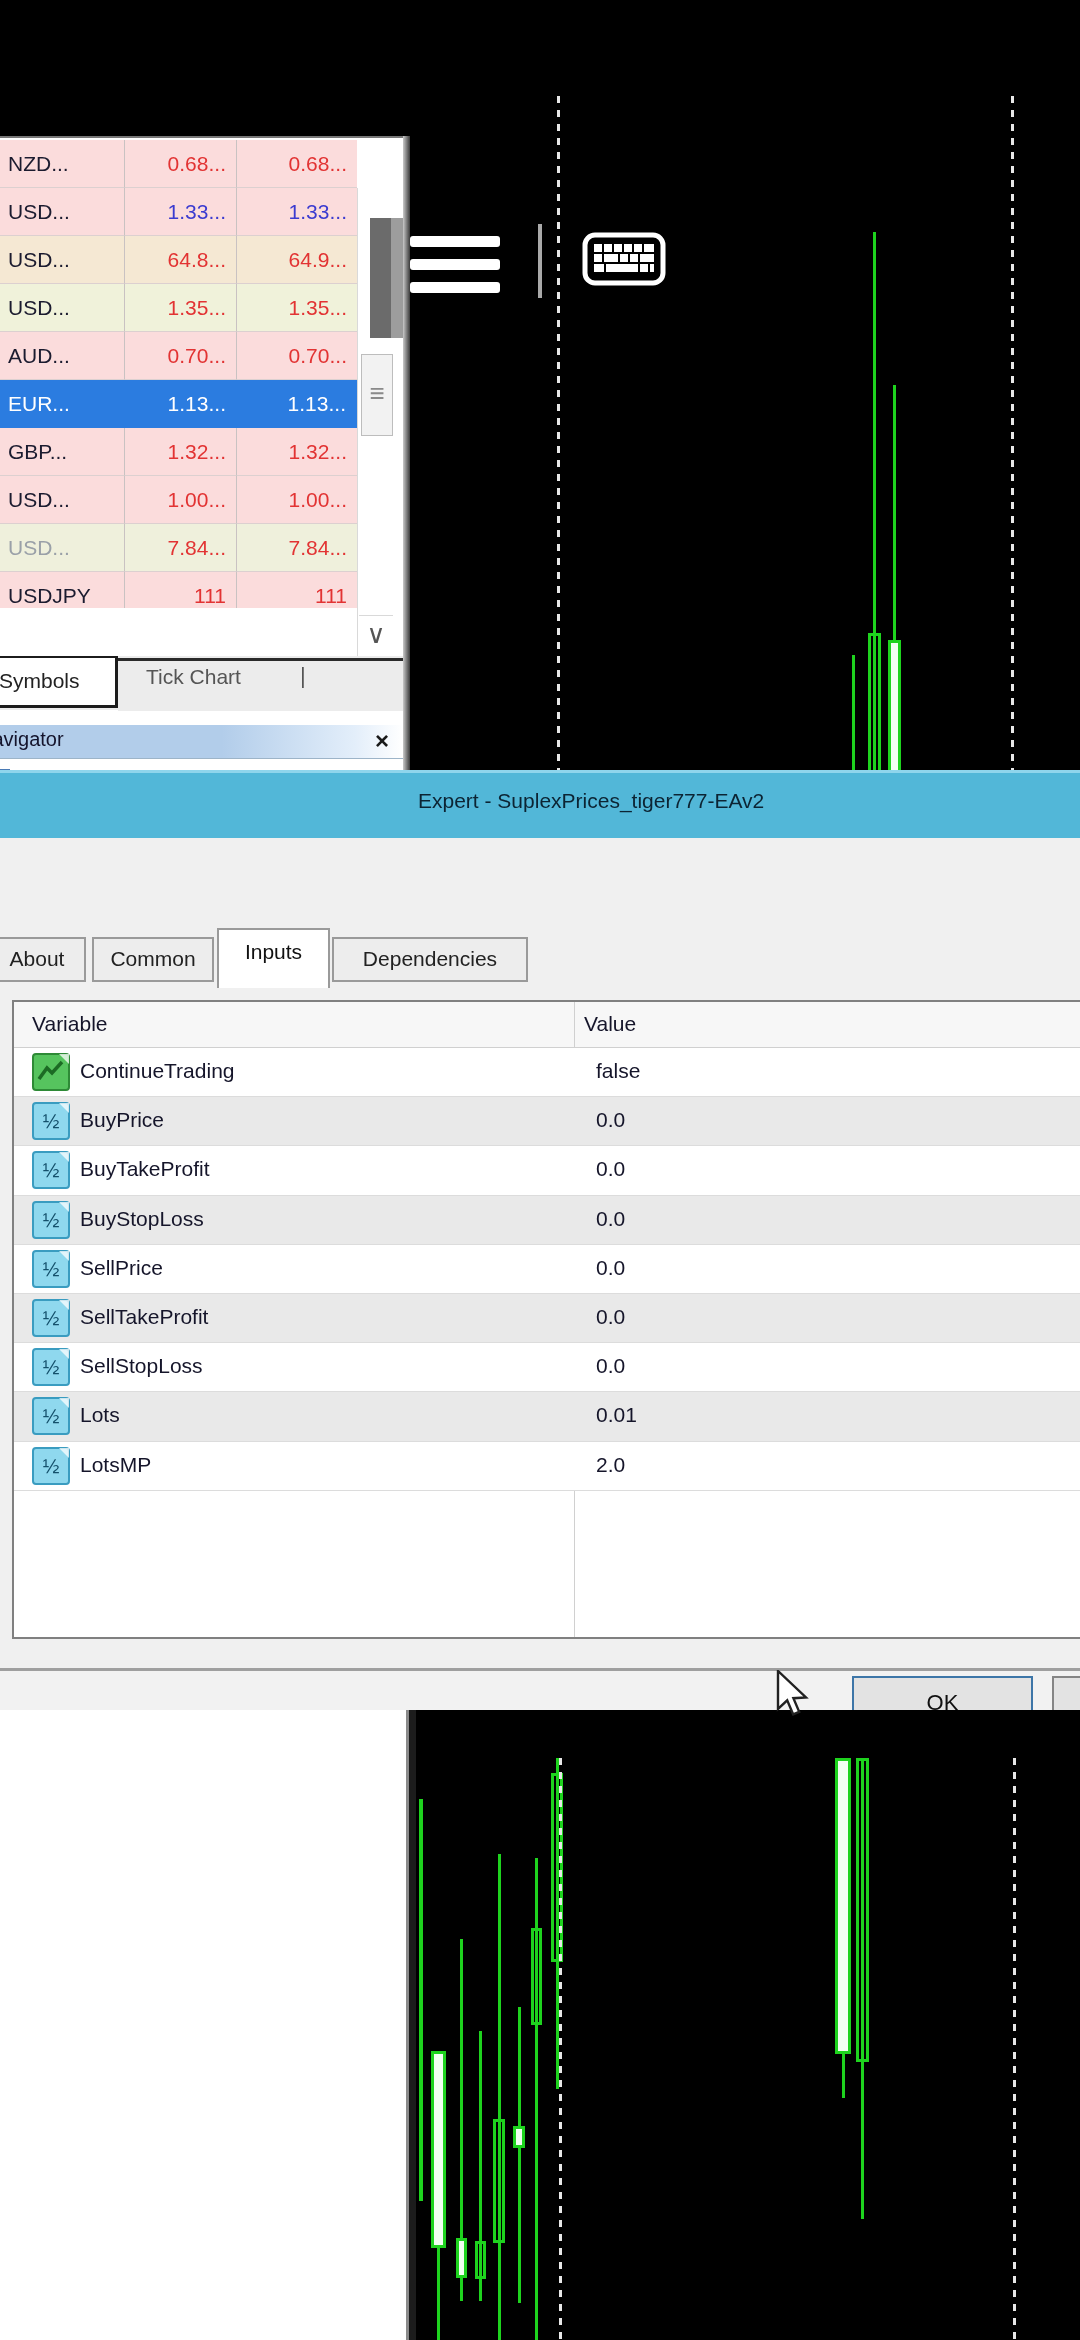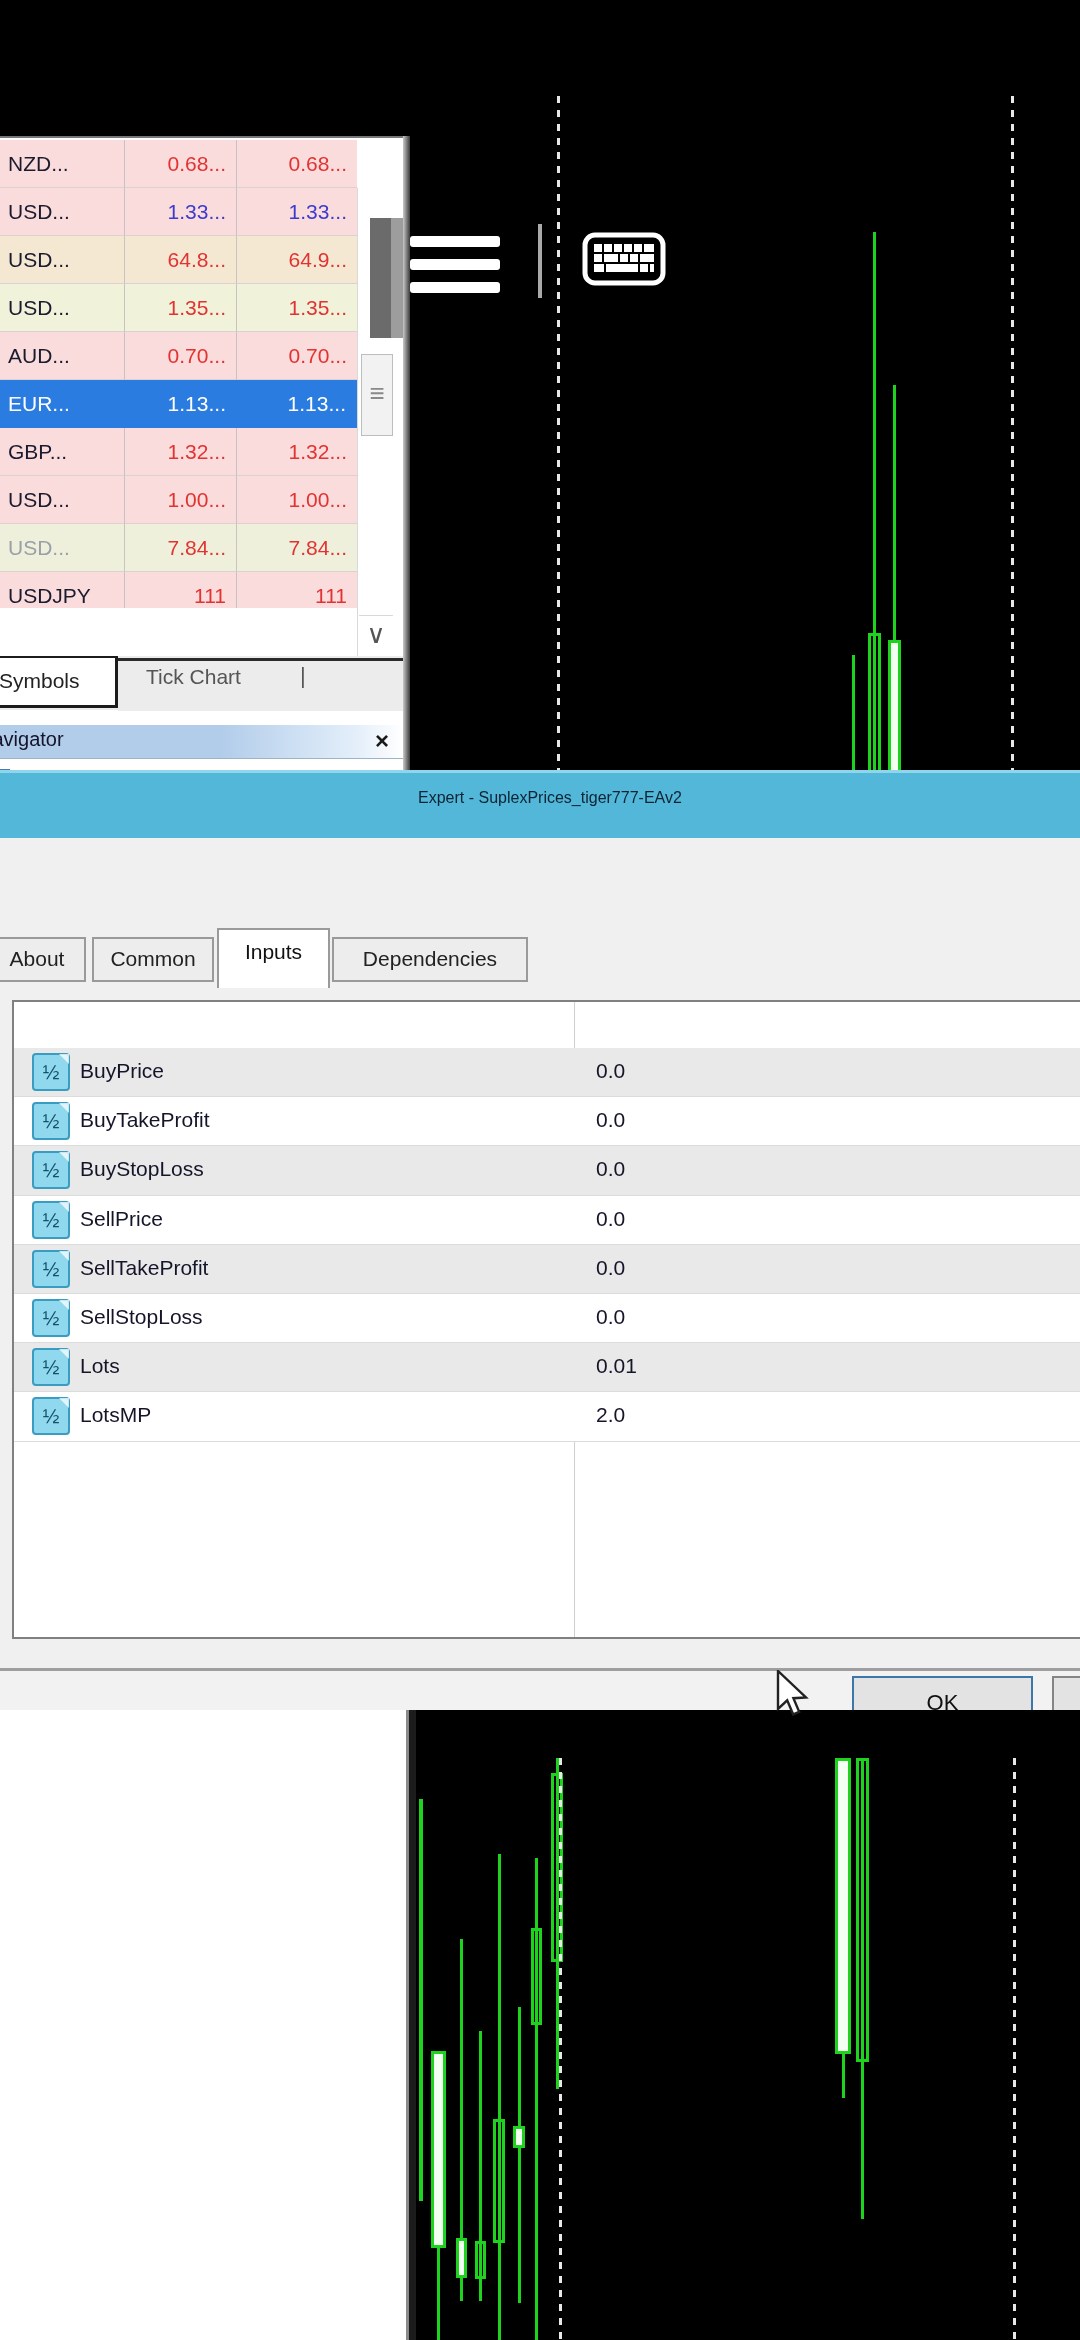--- a/index.html
+++ b/index.html
@@ -56,21 +56,21 @@
   #nav-folder{position:absolute;left:24px;top:92px;width:30px;height:18px;}
   #nav-folder .fbody{position:absolute;left:0;top:4px;width:28px;height:14px;background:#d9b043;
                      border:2px solid #8a6d1f;border-radius:2px;box-sizing:border-box;}
   #nav-folder .ftab{position:absolute;left:0;top:0;width:13px;height:7px;background:#d9b043;
                     border:2px solid #8a6d1f;border-radius:2px 2px 0 0;box-sizing:border-box;}
   #leftcol-edge{left:403px;top:88px;width:7px;height:634px;background:linear-gradient(90deg,#c9c9c9,#3a3a3a);}
   
   #dialog{left:0;top:722px;width:1080px;height:940px;}
   #dlg-titlebar{position:absolute;left:0;top:0;width:1080px;height:68px;background:#52b7d8;
                 border-top:3px solid #8fd5ec;box-sizing:border-box;}
-  #dlg-title{position:absolute;left:418px;top:16px;font-size:16px;color:#0c2433;white-space:nowrap;}
+  #dlg-title{position:absolute;left:418px;top:16px;font-size:21px;color:#0c2433;white-space:nowrap;}
   #dlg-body{position:absolute;left:0;top:68px;width:1080px;height:844px;background:#f0f0f0;}
   .dlg-tab{position:absolute;top:99px;height:45px;background:#ededed;border:2px solid #9a9a9a;
            box-sizing:border-box;font-size:21px;color:#222;text-align:center;line-height:40px;}
   #tab-about{left:-12px;width:98px;}
   #tab-common{left:92px;width:122px;}
   #tab-inputs{left:217px;top:90px;height:60px;width:113px;background:#fff;border-bottom:none;
               line-height:44px;color:#111;z-index:2;}
   #tab-dependencies{left:332px;width:196px;}
   #param-table{position:absolute;left:12px;top:162px;width:1068px;height:639px;background:#fff;
                border:2px solid #808080;border-right:none;box-sizing:border-box;}
@@ -245,22 +245,34 @@
     <div id="dlg-titlebar">
       <span id="dlg-title">Expert - SuplexPrices_tiger777-EAv2</span>
     </div>
     <div id="dlg-body">
       <div id="tab-about" class="dlg-tab">About</div>
       <div id="tab-common" class="dlg-tab">Common</div>
       <div id="tab-inputs" class="dlg-tab">Inputs</div>
       <div id="tab-dependencies" class="dlg-tab">Dependencies</div>
 
       <div id="param-table">
+        <div id="param-header">
+          <span id="hdr-variable">Variable</span>
+          <span id="hdr-value">Value</span>
+        </div>
         <div id="param-coldiv"></div>
         <div id="param-rows">
+            <div class="p-row" style="background: rgb(255, 255, 255);">
+              <div class="p-icon icon-bool"><svg width="34" height="34" viewBox="0 0 34 34">
+                  <polyline points="5,24 13,13 18,18 28,7" fill="none" stroke="#1c6b24" stroke-width="3.5"></polyline>
+                </svg><div class="fold"></div></div>
+              <span class="p-name">ContinueTrading</span>
+              <span class="p-value">false</span>
+              <div class="sep"></div>
+            </div>
             <div class="p-row" style="background: rgb(233, 233, 233);">
               <div class="p-icon icon-double">½<div class="fold"></div></div>
               <span class="p-name">BuyPrice</span>
               <span class="p-value">0.0</span>
               <div class="sep"></div>
             </div>
             <div class="p-row" style="background: rgb(255, 255, 255);">
               <div class="p-icon icon-double">½<div class="fold"></div></div>
               <span class="p-name">BuyTakeProfit</span>
               <span class="p-value">0.0</span>

